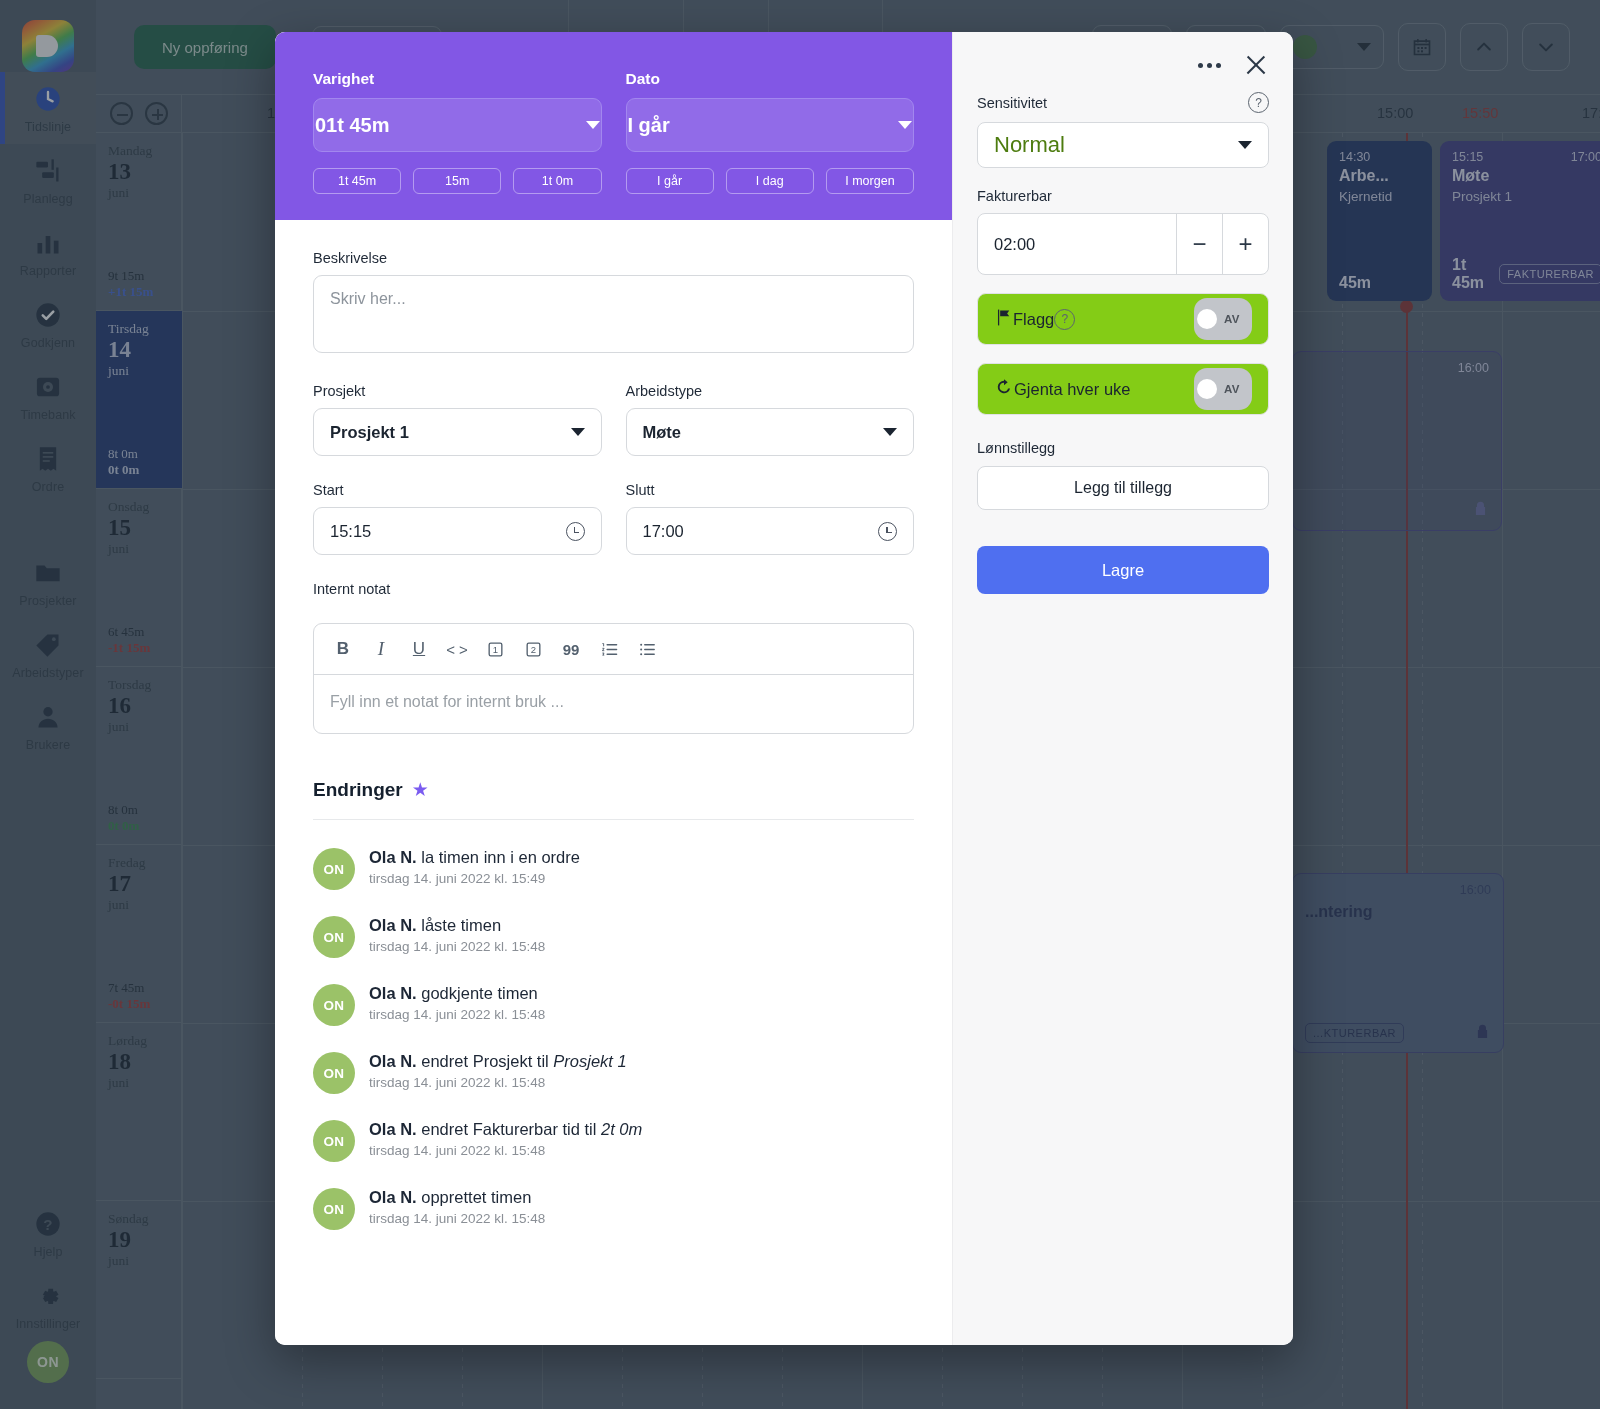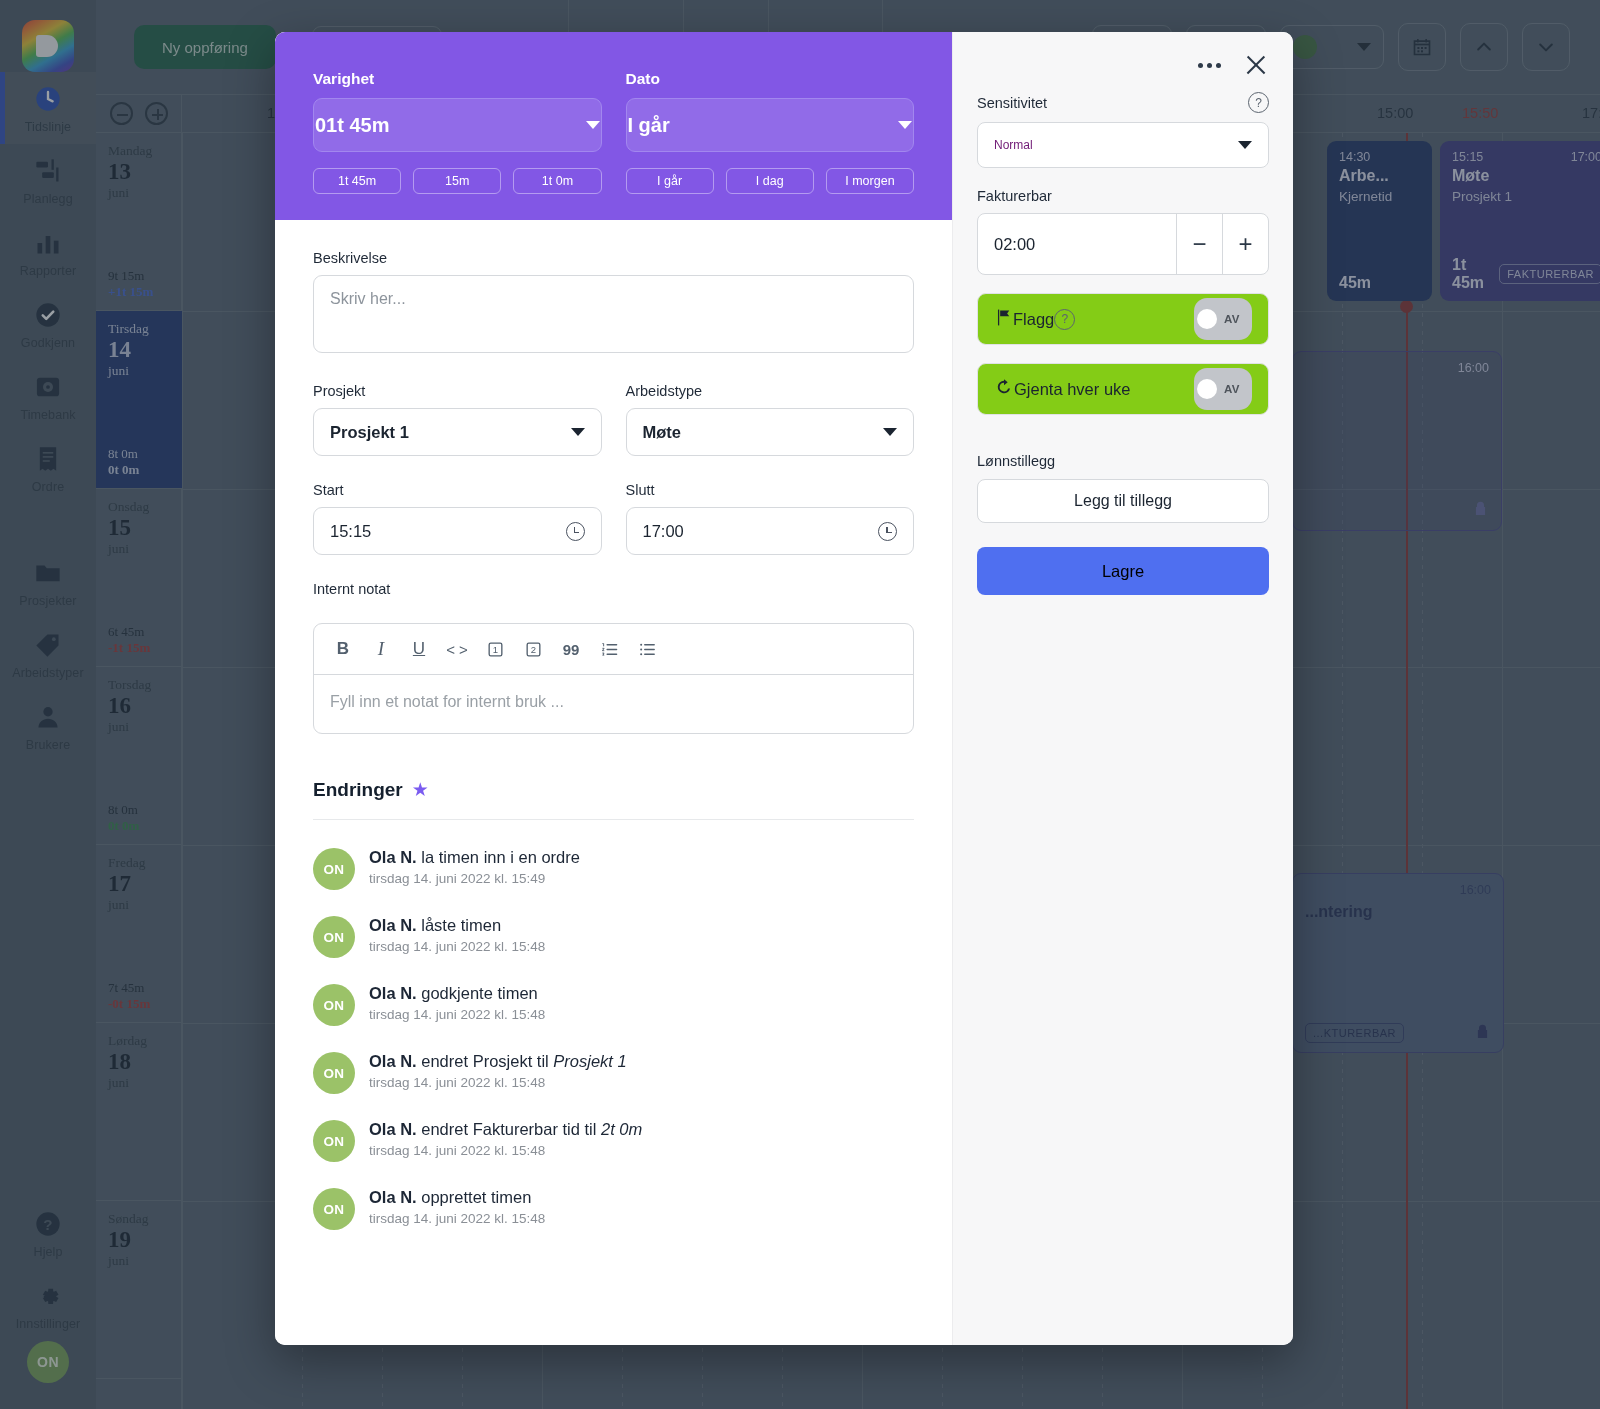--- a/index.html
+++ b/index.html
@@ -241,43 +241,43 @@
   .xbtn::before{transform:rotate(45deg);} .xbtn::after{transform:rotate(-45deg);}
   .rp-lab { font-size:14.5px; color:#1f2937; margin:10px 0 9px; display:flex; align-items:center; justify-content:space-between;gap:42px; }
   .qmark {
     width:21px;height:21px;border:1.5px solid #5b646f;border-radius:50%;
     font-size:12px;color:#5b646f;display:flex;align-items:center;justify-content:center;cursor:pointer;
   }
   .rp-sel {
     height:46px; background:#fff; border:1px solid #d6d9dd; border-radius:8px;
     display:flex;align-items:center;justify-content:space-between;padding:0 16px;cursor:pointer;
   }
-  .rp-sel span { font-size:12px; color:#701a75; }
+  .rp-sel span { font-size:22px; color:#4d7c0f; }
   .stepper { display:flex; height:62px; border:1px solid #d6d9dd; border-radius:8px; background:#fff; overflow:hidden; }
   .stepper .sv { flex:1; display:flex; align-items:center; padding-left:16px; font-size:16.5px; color:#1b2430; }
   .stepper .sb { width:46px; border-left:1px solid #d6d9dd; display:flex;align-items:center;justify-content:center;
                  font-size:24px; color:#2b3746; cursor:pointer; line-height:1; }
   .togrow {
     margin-top:18px; height:52px; border:1px solid #e0e2e5; border-radius:9px; background:#84cc16;
     display:flex; align-items:center; padding:0 16px; gap:0;
   }
   .togrow .tlab { font-size:16.5px; color:#1b2430; }
   .toggle {
     margin-left:auto; width:58px; height:42px; border-radius:13px; background:#c2c5ca;
     display:flex; align-items:center; padding:3px; cursor:pointer;
   }
   .toggle .knob { width:20px;height:20px;border-radius:50%;background:#fff; }
   .toggle .ttxt { margin-left:7px; font-size:11.5px; font-weight:700; color:#4e545b; letter-spacing:.4px; }
   .btn-outline {
     margin-top:10px; height:44px; border:1px solid #d6d9dd; border-radius:8px; background:#fff;
     display:flex;align-items:center;justify-content:center;font-size:16px;color:#1b2430;cursor:pointer;
   }
   .btn-primary {
-    margin-top:24px; height:48px; border-radius:8px; background:#4f6ff0;
-    display:flex;align-items:center;justify-content:center;color:#000000;font-size:16.5px;cursor:pointer;
+    margin-top:36px; height:48px; border-radius:8px; background:#4f6ff0;
+    display:flex;align-items:center;justify-content:center;color:#ffffff;font-size:16.5px;cursor:pointer;
   }
   .flagic svg { width:19px;height:19px;fill:#1b2430; }
   .repic  svg { width:20px;height:20px;fill:#1b2430; }
 </style>
 </head>
 <body>
 
 <div id="app-bg">
 
   <div class="rail">
@@ -835,21 +835,21 @@
               <path d="M12 4.5a7.5 7.5 0 107.3 9.3h-2.4A5.2 5.2 0 1112 6.9V10l4.4-3.6L12 2.8z"></path>
             </svg>
         </span>
         <span class="tlab">Gjenta hver uke</span>
         <span class="toggle">
           <span class="knob"></span>
           <span class="ttxt">AV</span>
         </span>
       </div>
 
-      <div class="rp-lab" style="margin-top:38px">
+      <div class="rp-lab" style="margin-top:25px">
         <span>Lønnstillegg</span>
       </div>
       <div class="btn-outline">Legg til tillegg</div>
 
       <div class="btn-primary">Lagre</div>
     </div>
   </div>
 </div>
 
 </body></html>

